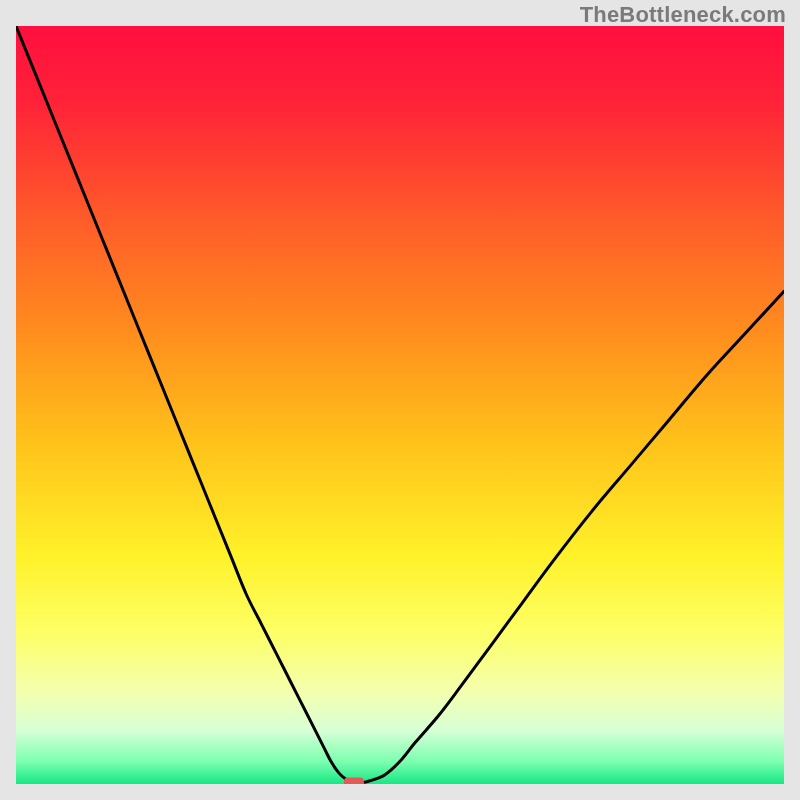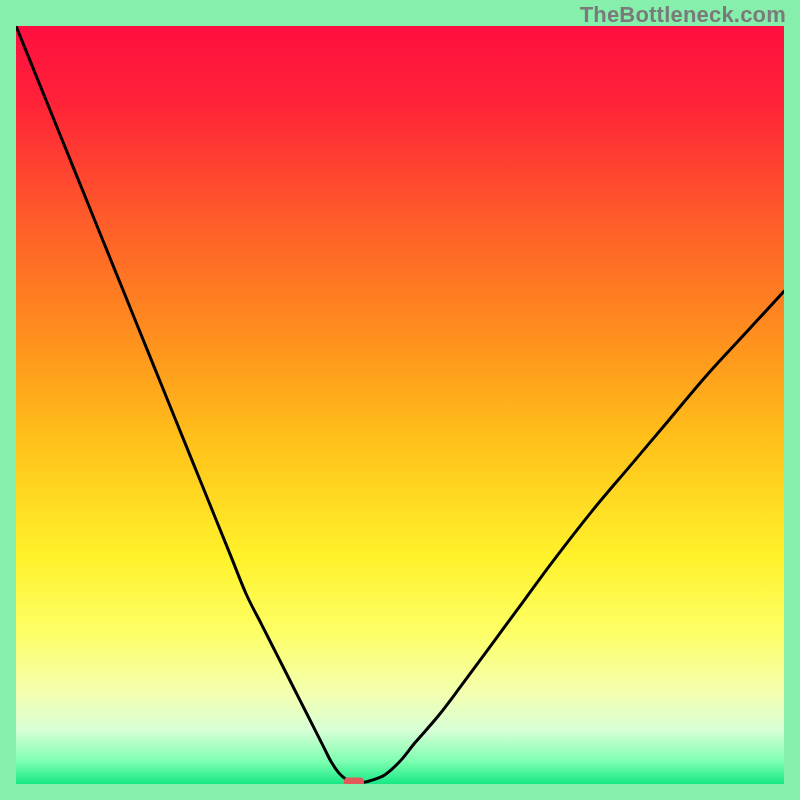--- a/index.html
+++ b/index.html
@@ -7,21 +7,21 @@
     padding: 0;
     width: 800px;
     height: 800px;
     background: #000;
     font-family: Arial, Helvetica, sans-serif;
   }
   .frame {
     position: relative;
     width: 800px;
     height: 800px;
-    background: #86efac;
+    background: #e5e5e5;
   }
   .watermark {
     position: absolute;
     top: 2px;
     right: 14px;
     color: #7a7a7a;
     font-size: 22px;
     font-weight: 600;
     letter-spacing: 0.2px;
   }

